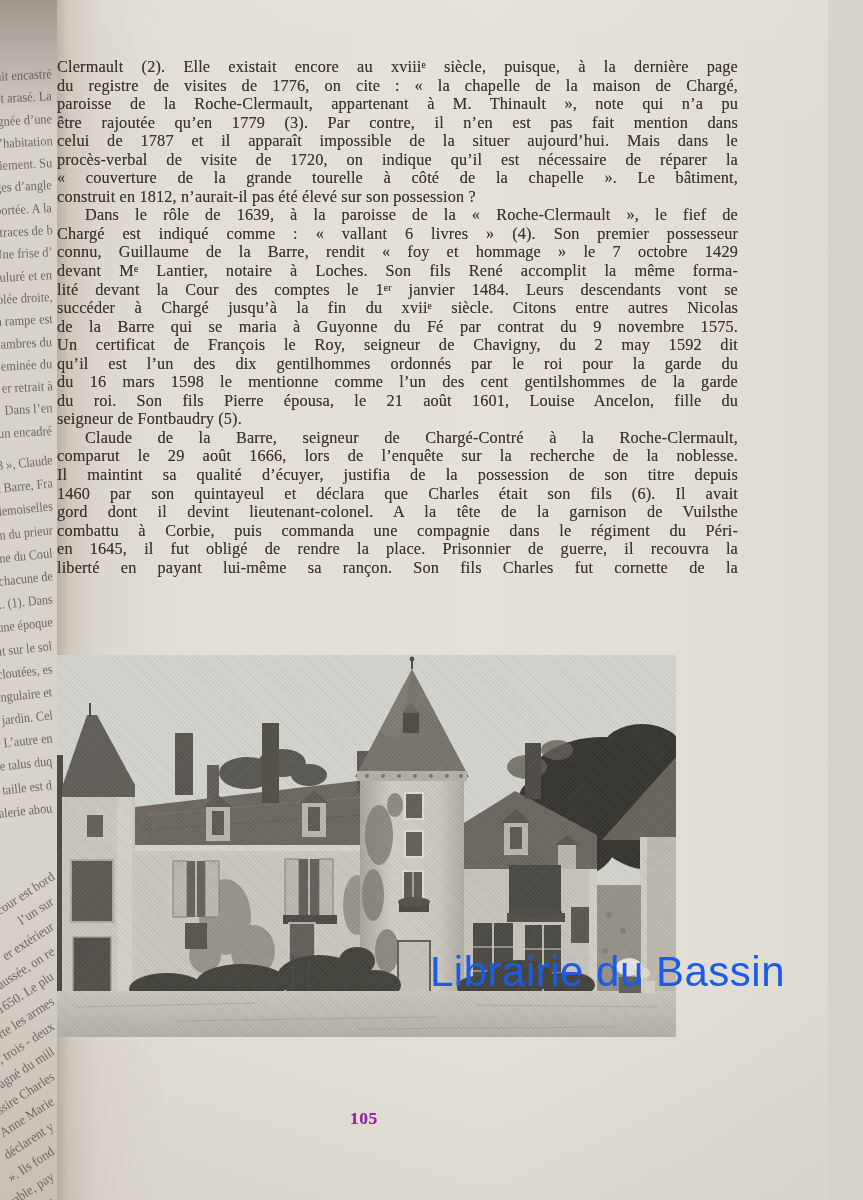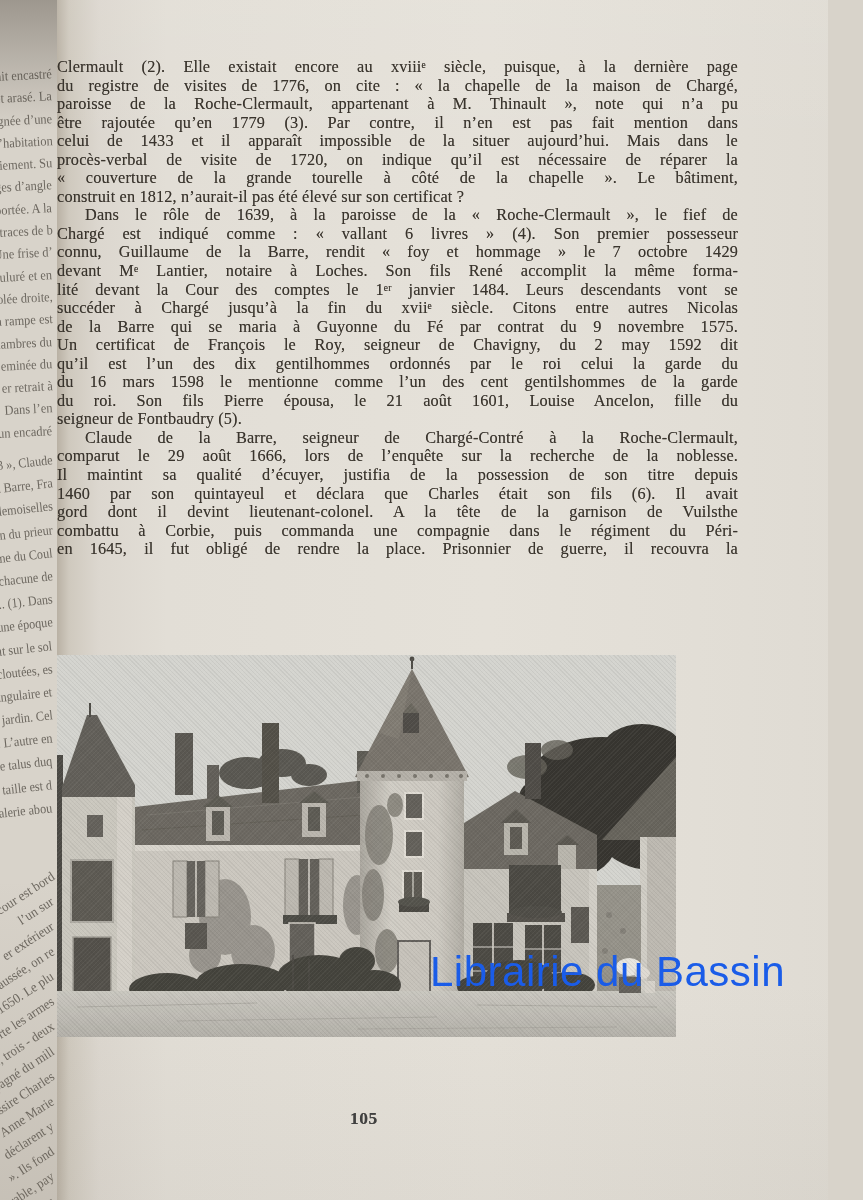--- a/index.html
+++ b/index.html
@@ -46,21 +46,21 @@
   .photo .halftone{position:absolute;inset:0;pointer-events:none;background-color:rgba(228,223,212,.10);
      background-image:repeating-linear-gradient(45deg,rgba(28,28,26,.06) 0 1px,transparent 1px 3px),
                       repeating-linear-gradient(-45deg,rgba(250,248,240,.05) 0 1px,transparent 1px 3px);}
 
   
   .watermark{position:absolute;left:430px;top:951px;font-family:"Liberation Sans","DejaVu Sans",sans-serif;
      font-size:42px;line-height:1;letter-spacing:.5px;color:#1a5ce8;white-space:nowrap;}
 
   
   .page-number{position:absolute;left:350px;top:1108px;font-weight:bold;font-size:17.5px;
-     color:#404040;letter-spacing:.5px;text-shadow:0 0 .4px rgba(47,42,36,.5);}
+     color:#a21caf;letter-spacing:.5px;text-shadow:0 0 .4px rgba(47,42,36,.5);}
 </style>
 </head>
 <body>
 
 <div class="shot">
 
   <div class="main-page"></div>
 
   <div class="left-page">
     <div class="frag-group frag-top">
@@ -119,47 +119,48 @@
   </div>
 
   <div class="fore-edge"></div>
 
   <div class="text-block">
     <div class="para no-indent">
         <div class="line">Clermault (2). Elle existait encore au xviiiᵉ siècle, puisque, à la dernière page</div>
         <div class="line">du registre de visites de 1776, on cite : « la chapelle de la maison de Chargé,</div>
         <div class="line">paroisse de la Roche-Clermault, appartenant à M. Thinault », note qui n’a pu</div>
         <div class="line">être rajoutée qu’en 1779 (3). Par contre, il n’en est pas fait mention dans</div>
-        <div class="line">celui de 1433 et il apparaît impossible de la situer aujourd’hui. Mais dans le</div>
+        <div class="line">celui de 1787 et il apparaît impossible de la situer aujourd’hui. Mais dans le</div>
         <div class="line">procès-verbal de visite de 1720, on indique qu’il est nécessaire de réparer la</div>
         <div class="line">« couverture de la grande tourelle à côté de la chapelle ». Le bâtiment,</div>
-        <div class="line">construit en 1812, n’aurait-il pas été élevé sur son certificat ?</div>
+        <div class="line">construit en 1812, n’aurait-il pas été élevé sur son possession ?</div>
       </div>
     <div class="para">
         <div class="line">Dans le rôle de 1639, à la paroisse de la « Roche-Clermault », le fief de</div>
         <div class="line">Chargé est indiqué comme : « vallant 6 livres » (4). Son premier possesseur</div>
         <div class="line">connu, Guillaume de la Barre, rendit « foy et hommage » le 7 octobre 1429</div>
         <div class="line">devant Mᵉ Lantier, notaire à Loches. Son fils René accomplit la même forma-</div>
         <div class="line">lité devant la Cour des comptes le 1ᵉʳ janvier 1484. Leurs descendants vont se</div>
         <div class="line">succéder à Chargé jusqu’à la fin du xviiᵉ siècle. Citons entre autres Nicolas</div>
         <div class="line">de la Barre qui se maria à Guyonne du Fé par contrat du 9 novembre 1575.</div>
         <div class="line">Un certificat de François le Roy, seigneur de Chavigny, du 2 may 1592 dit</div>
-        <div class="line">qu’il est l’un des dix gentilhommes ordonnés par le roi celui la garde du</div>
+        <div class="line">qu’il est l’un des dix gentilhommes ordonnés par le roi pour la garde du</div>
         <div class="line">du 16 mars 1598 le mentionne comme l’un des cent gentilshommes de la garde</div>
         <div class="line">du roi. Son fils Pierre épousa, le 21 août 1601, Louise Ancelon, fille du</div>
         <div class="line">seigneur de Fontbaudry (5).</div>
       </div>
     <div class="para continues">
         <div class="line">Claude de la Barre, seigneur de Chargé-Contré à la Roche-Clermault,</div>
         <div class="line">comparut le 29 août 1666, lors de l’enquête sur la recherche de la noblesse.</div>
         <div class="line">Il maintint sa qualité d’écuyer, justifia de la possession de son titre depuis</div>
         <div class="line">1460 par son quintayeul et déclara que Charles était son fils (6). Il avait</div>
         <div class="line">gord dont il devint lieutenant-colonel. A la tête de la garnison de Vuilsthe</div>
         <div class="line">combattu à Corbie, puis commanda une compagnie dans le régiment du Péri-</div>
         <div class="line">en 1645, il fut obligé de rendre la place. Prisonnier de guerre, il recouvra la</div>
+        <div class="line">liberté en payant lui-même sa rançon. Son fils Charles fut cornette de la</div>
       </div>
   </div>
 
   <div class="photo">
     <svg viewBox="0 0 619 382" preserveAspectRatio="none">
       <defs>
         <linearGradient id="gGround" x1="0" y1="0" x2="0" y2="1">
           <stop offset="0" stop-color="#c7c4bd"></stop>
             <stop offset="1" stop-color="#aeaba4"></stop>
         </linearGradient>

